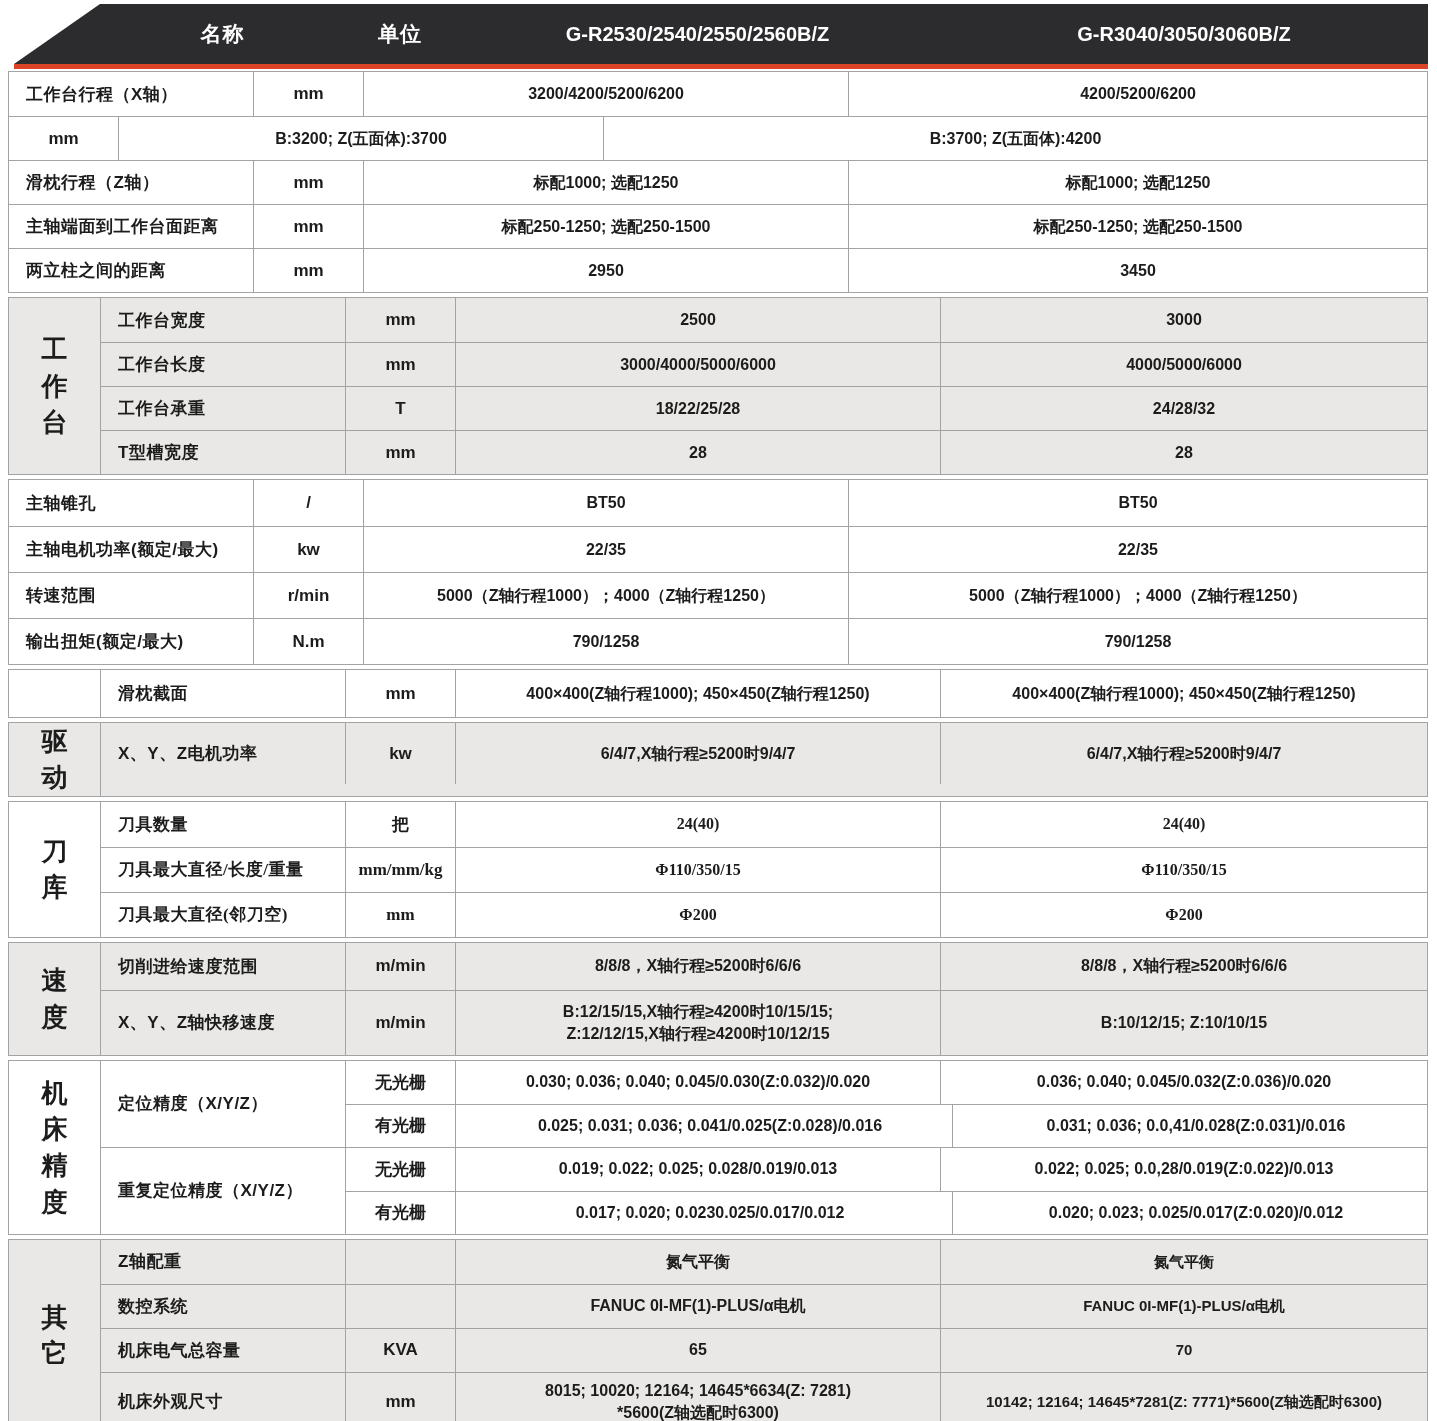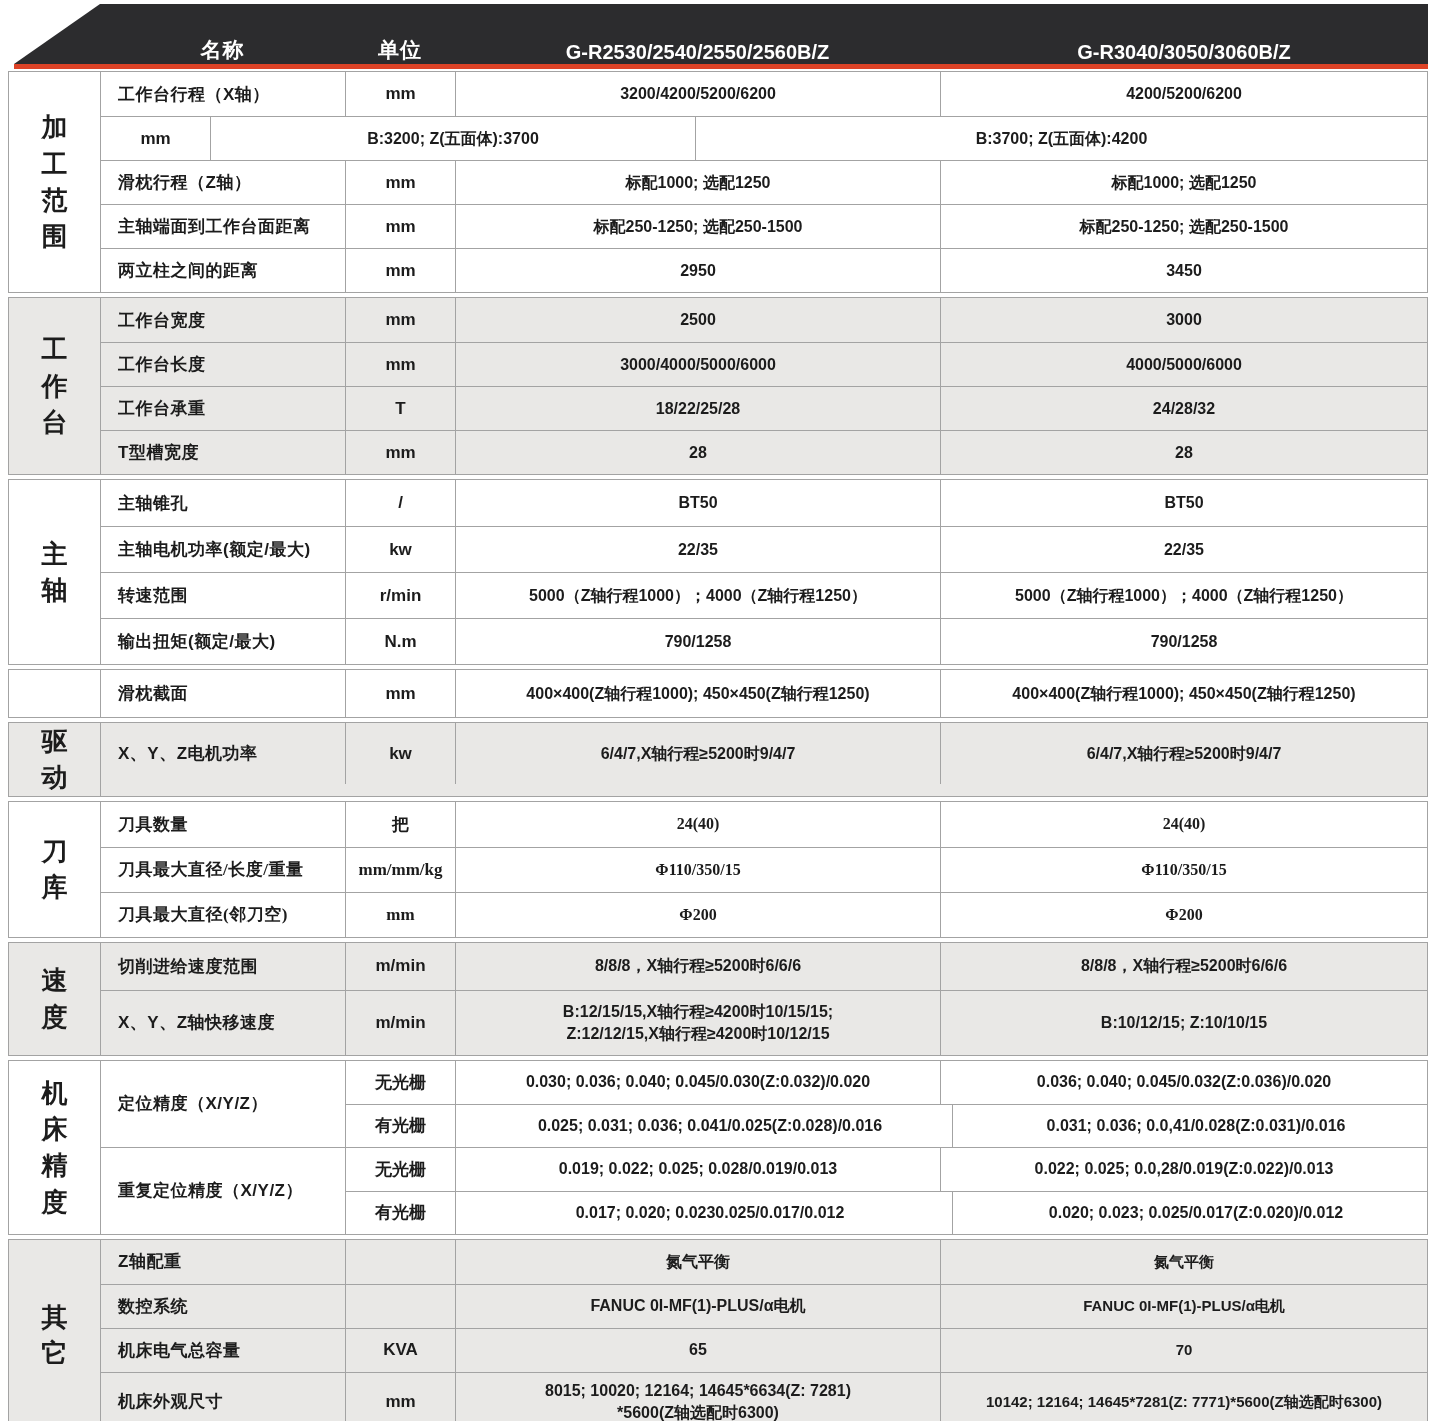--- a/index.html
+++ b/index.html
@@ -13,21 +13,21 @@
   body{
     width:1437px;height:1421px;background:#ffffff;overflow:hidden;
     font-family:"Liberation Sans","DejaVu Sans",sans-serif;color:var(--ink);
   }
   .table{width:1420px;margin:4px 0 0 8px;}
 
   
   .thead{
     display:flex;height:60px;background:var(--header-bg);color:#fff;
     clip-path:polygon(92px 0,100% 0,100% 100%,6px 100%);
-    align-items:flex-end;font-weight:bold;
+    align-items:center;font-weight:bold;
   }
   .th{display:flex;align-items:center;justify-content:center;font-size:21px;letter-spacing:1px;}
   .th-name{width:337px;padding-left:92px;}
   .th-unit{width:110px;}
   .th-m1{width:485px;font-size:20px;letter-spacing:0;}
   .th-m2{width:488px;font-size:20px;letter-spacing:0;}
   .red-line{height:5px;background:var(--accent);margin-left:6px;}
 
   
   #sections{margin-top:2px;}
@@ -83,23 +83,20 @@
 <div class="table">
   <div class="thead">
     <div class="th th-name">名称</div>
     <div class="th th-unit">单位</div>
     <div class="th th-m1">G-R2530/2540/2550/2560B/Z</div>
     <div class="th th-m2">G-R3040/3050/3060B/Z</div>
   </div>
   <div class="red-line"></div>
   <div id="sections">
       <div class="section s0">
-        <div class="cat">
-          <div class="cat-text">加工范围</div>
-        </div>
         <div class="content">
           <div class="r">
             <div class="cell name">工作台行程（X轴）</div>
             <div class="cell unit">mm</div>
             <div class="cell v v1">3200/4200/5200/6200</div>
             <div class="cell v v2">4200/5200/6200</div>
           </div>
           <div class="r">
             <div class="cell unit">mm</div>
             <div class="cell v v1">B:3200;  Z(五面体):3700</div>
@@ -150,23 +147,20 @@
           </div>
           <div class="r">
             <div class="cell name">T型槽宽度</div>
             <div class="cell unit">mm</div>
             <div class="cell v v1">28</div>
             <div class="cell v v2">28</div>
           </div>
         </div>
       </div>
       <div class="section s2">
-        <div class="cat">
-          <div class="cat-text">主轴</div>
-        </div>
         <div class="content">
           <div class="r">
             <div class="cell name">主轴锥孔</div>
             <div class="cell unit">/</div>
             <div class="cell v v1">BT50</div>
             <div class="cell v v2">BT50</div>
           </div>
           <div class="r">
             <div class="cell name">主轴电机功率(额定/最大)</div>
             <div class="cell unit">kw</div>

